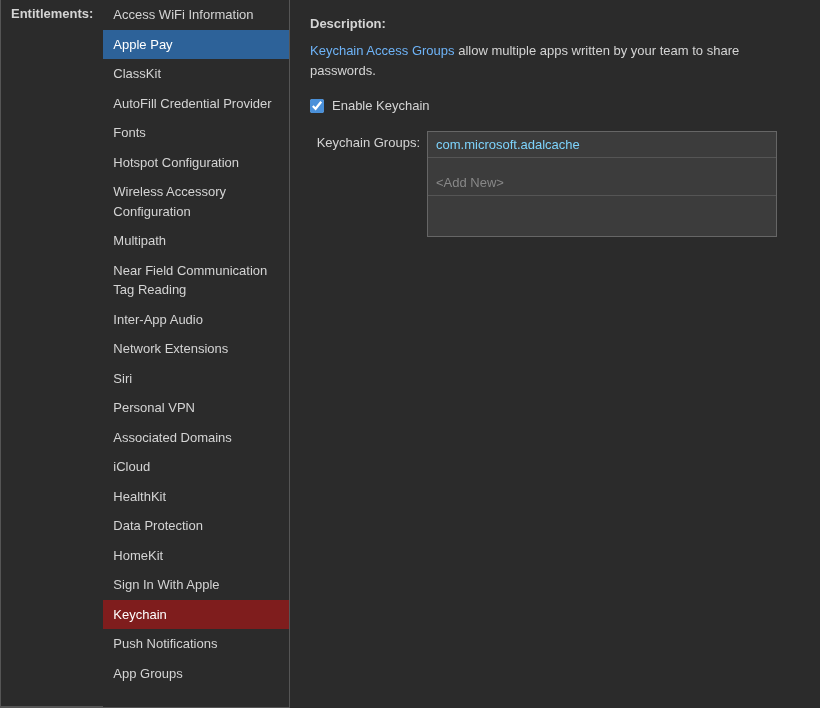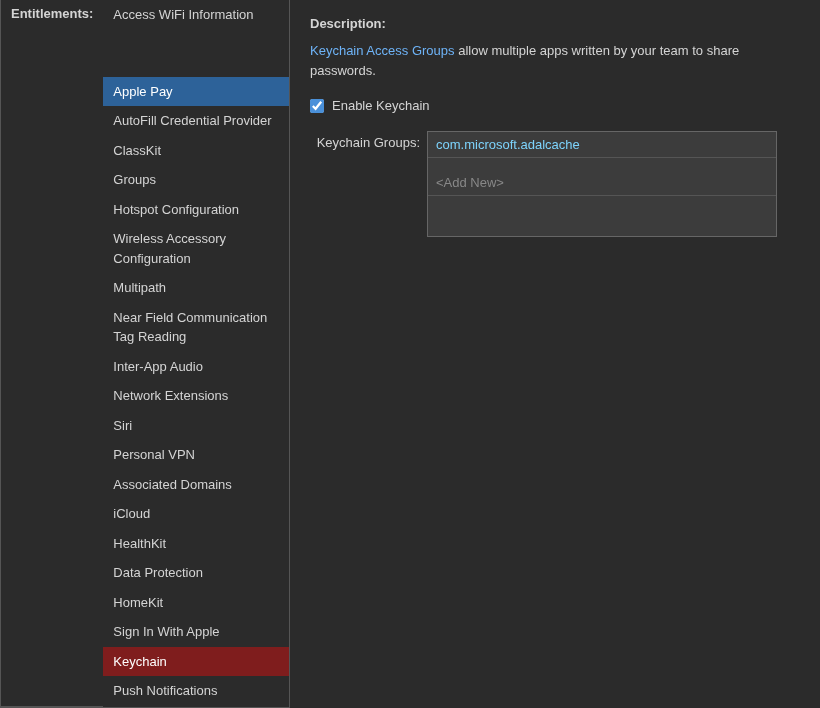--- a/index.html
+++ b/index.html
@@ -53,21 +53,20 @@
       padding: 5px 10px;
       cursor: pointer;
       color: #d4d4d4;
       border-bottom: none;
       line-height: 1.5;
     }
 
     .entitlements-list li.selected-blue {
       background-color: #2d6299;
       color: #ffffff;
-      margin-top: 47px;
     }
 
     .entitlements-list li.selected-gray {
       background-color: #7f1d1d;
       color: #ffffff;
     }
 
     
     .right-panel {
       flex: 1;
@@ -153,23 +152,23 @@
 </head>
 <body>
 
 <div class="container">
 
   <div class="left-panel">
     <div class="panel-header">Entitlements:</div>
     <ul class="entitlements-list">
     <li>Access WiFi Information</li>
         <li class="selected-blue">Apple Pay</li>
+        <li>ClassKit</li>
         <li>AutoFill Credential Provider</li>
-        <li>ClassKit</li>
-        <li>Groups</li>
+        <li>Fonts</li>
         <li>Hotspot Configuration</li>
         <li>Wireless Accessory Configuration</li>
         <li>Multipath</li>
         <li>Near Field Communication Tag Reading</li>
         <li>Inter-App Audio</li>
         <li>Network Extensions</li>
         <li>Siri</li>
         <li>Personal VPN</li>
         <li>Associated Domains</li>
         <li>iCloud</li>

